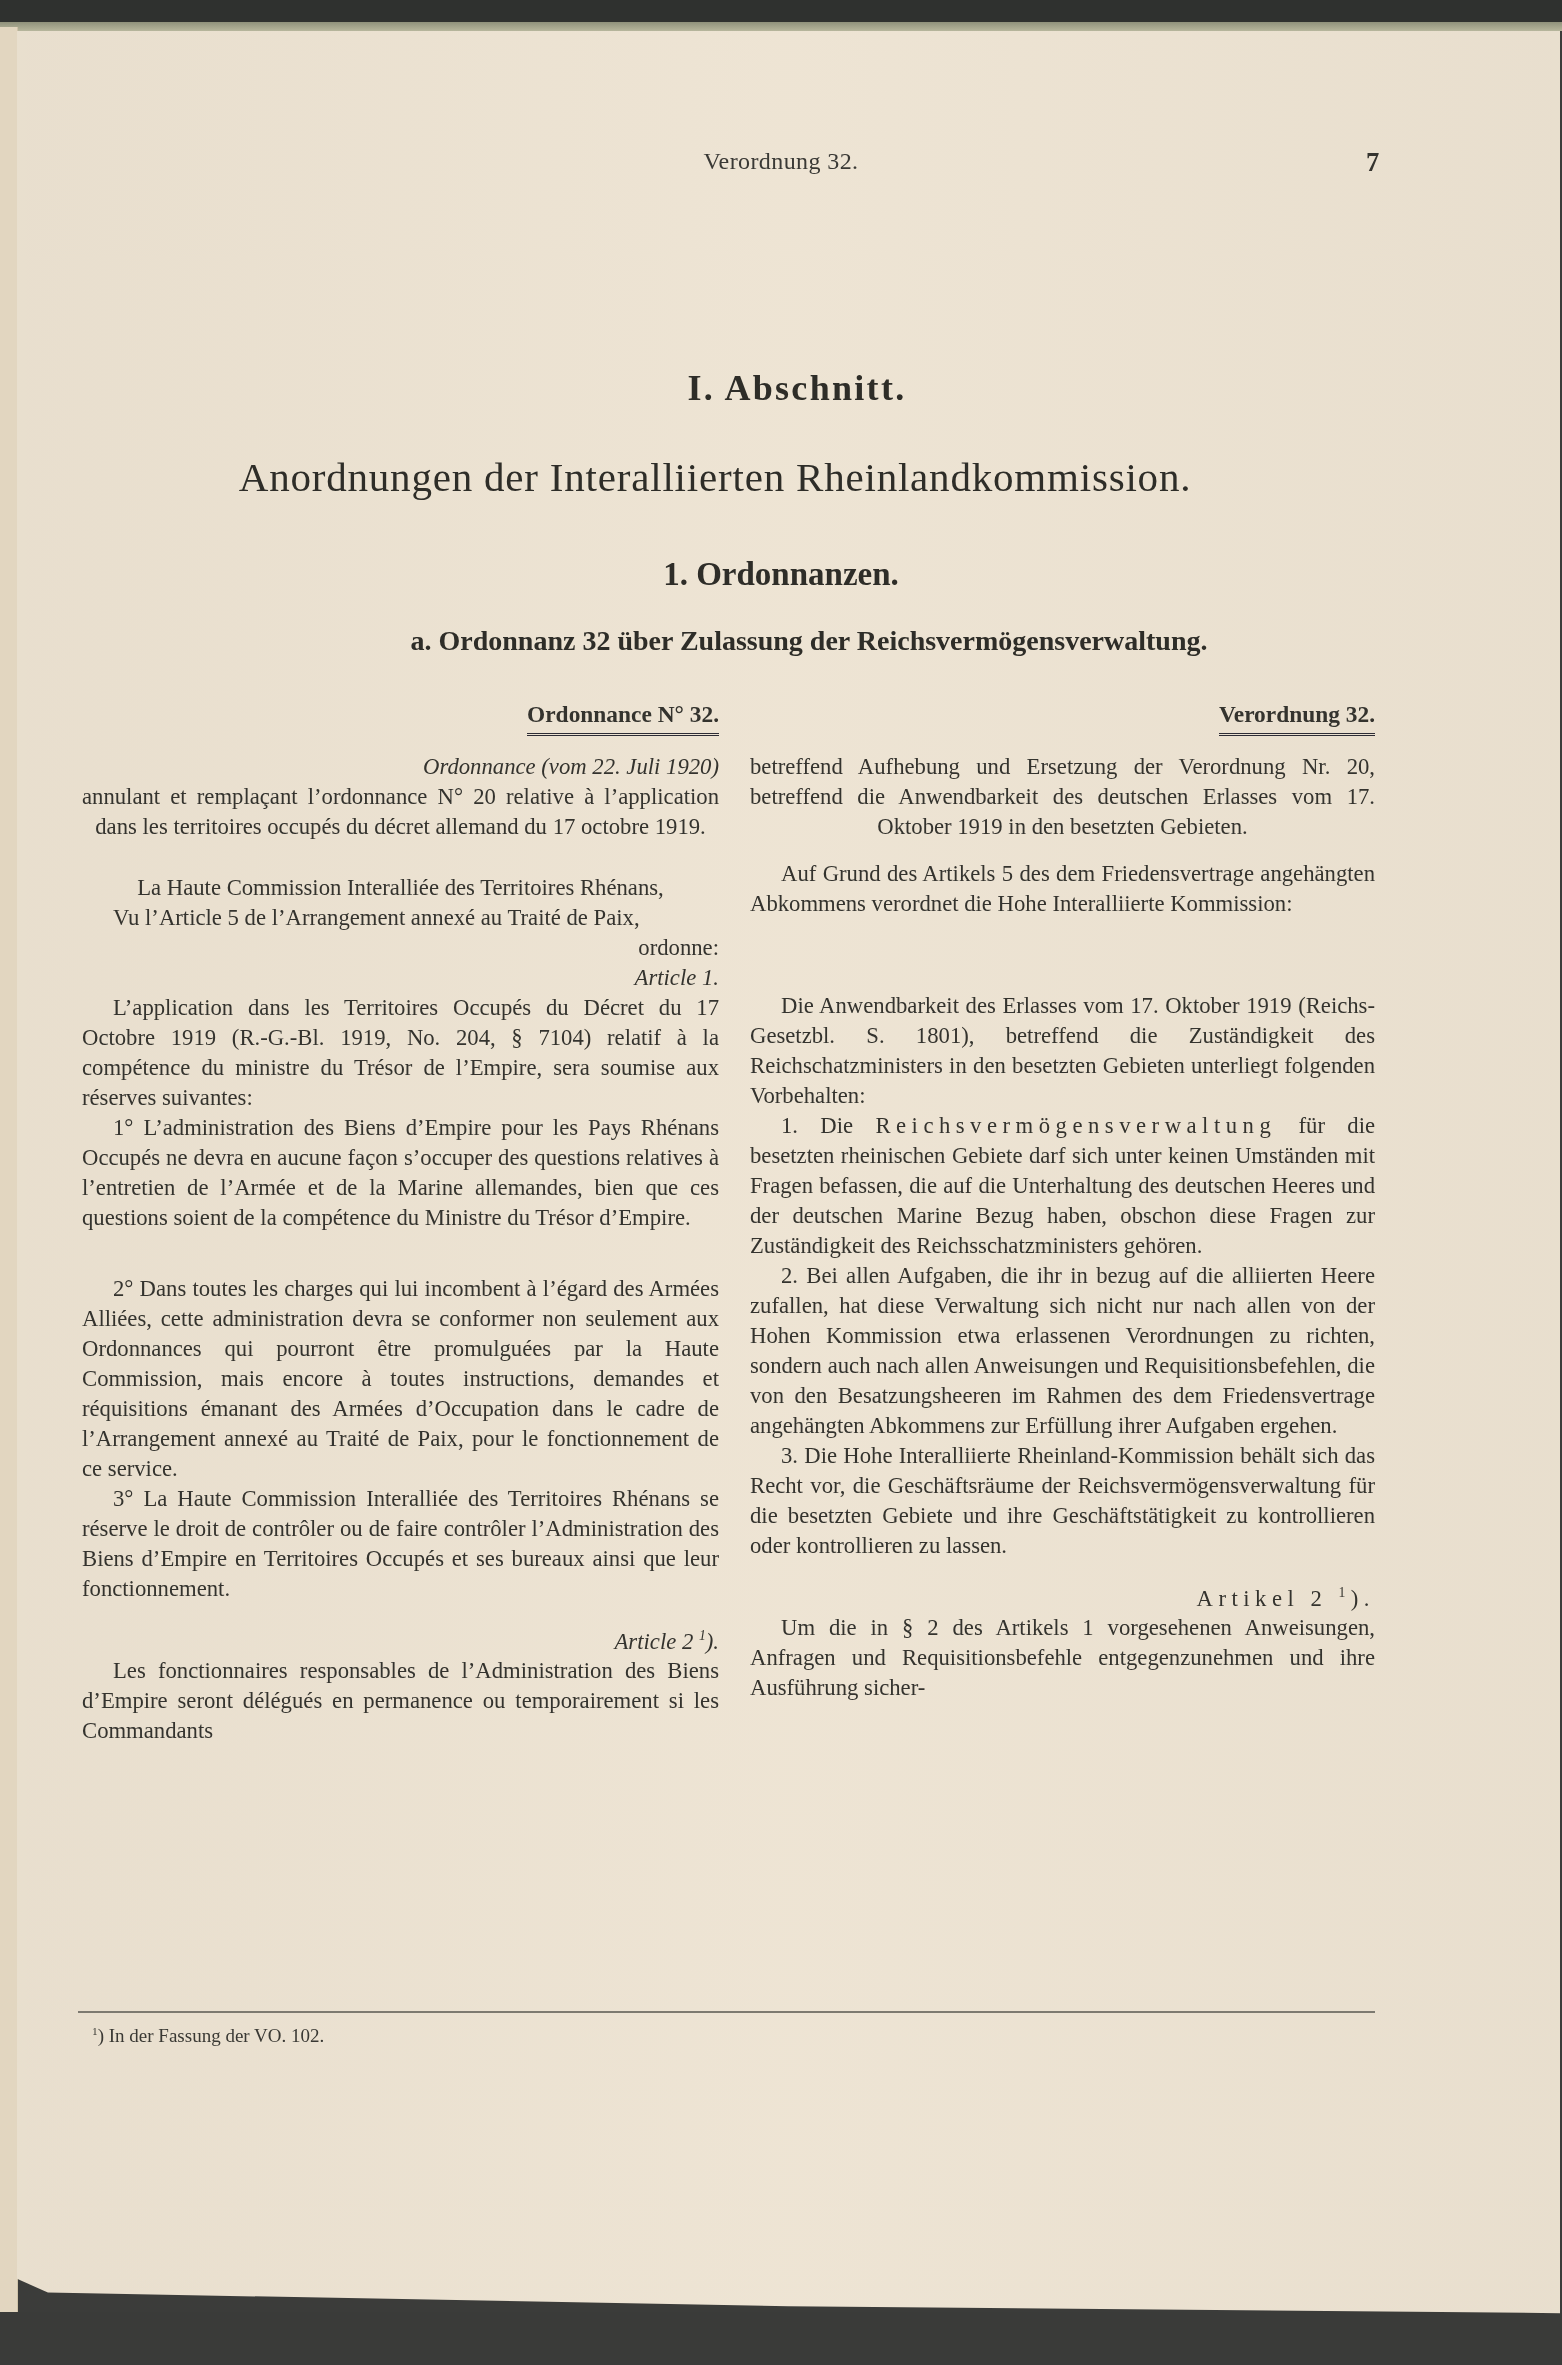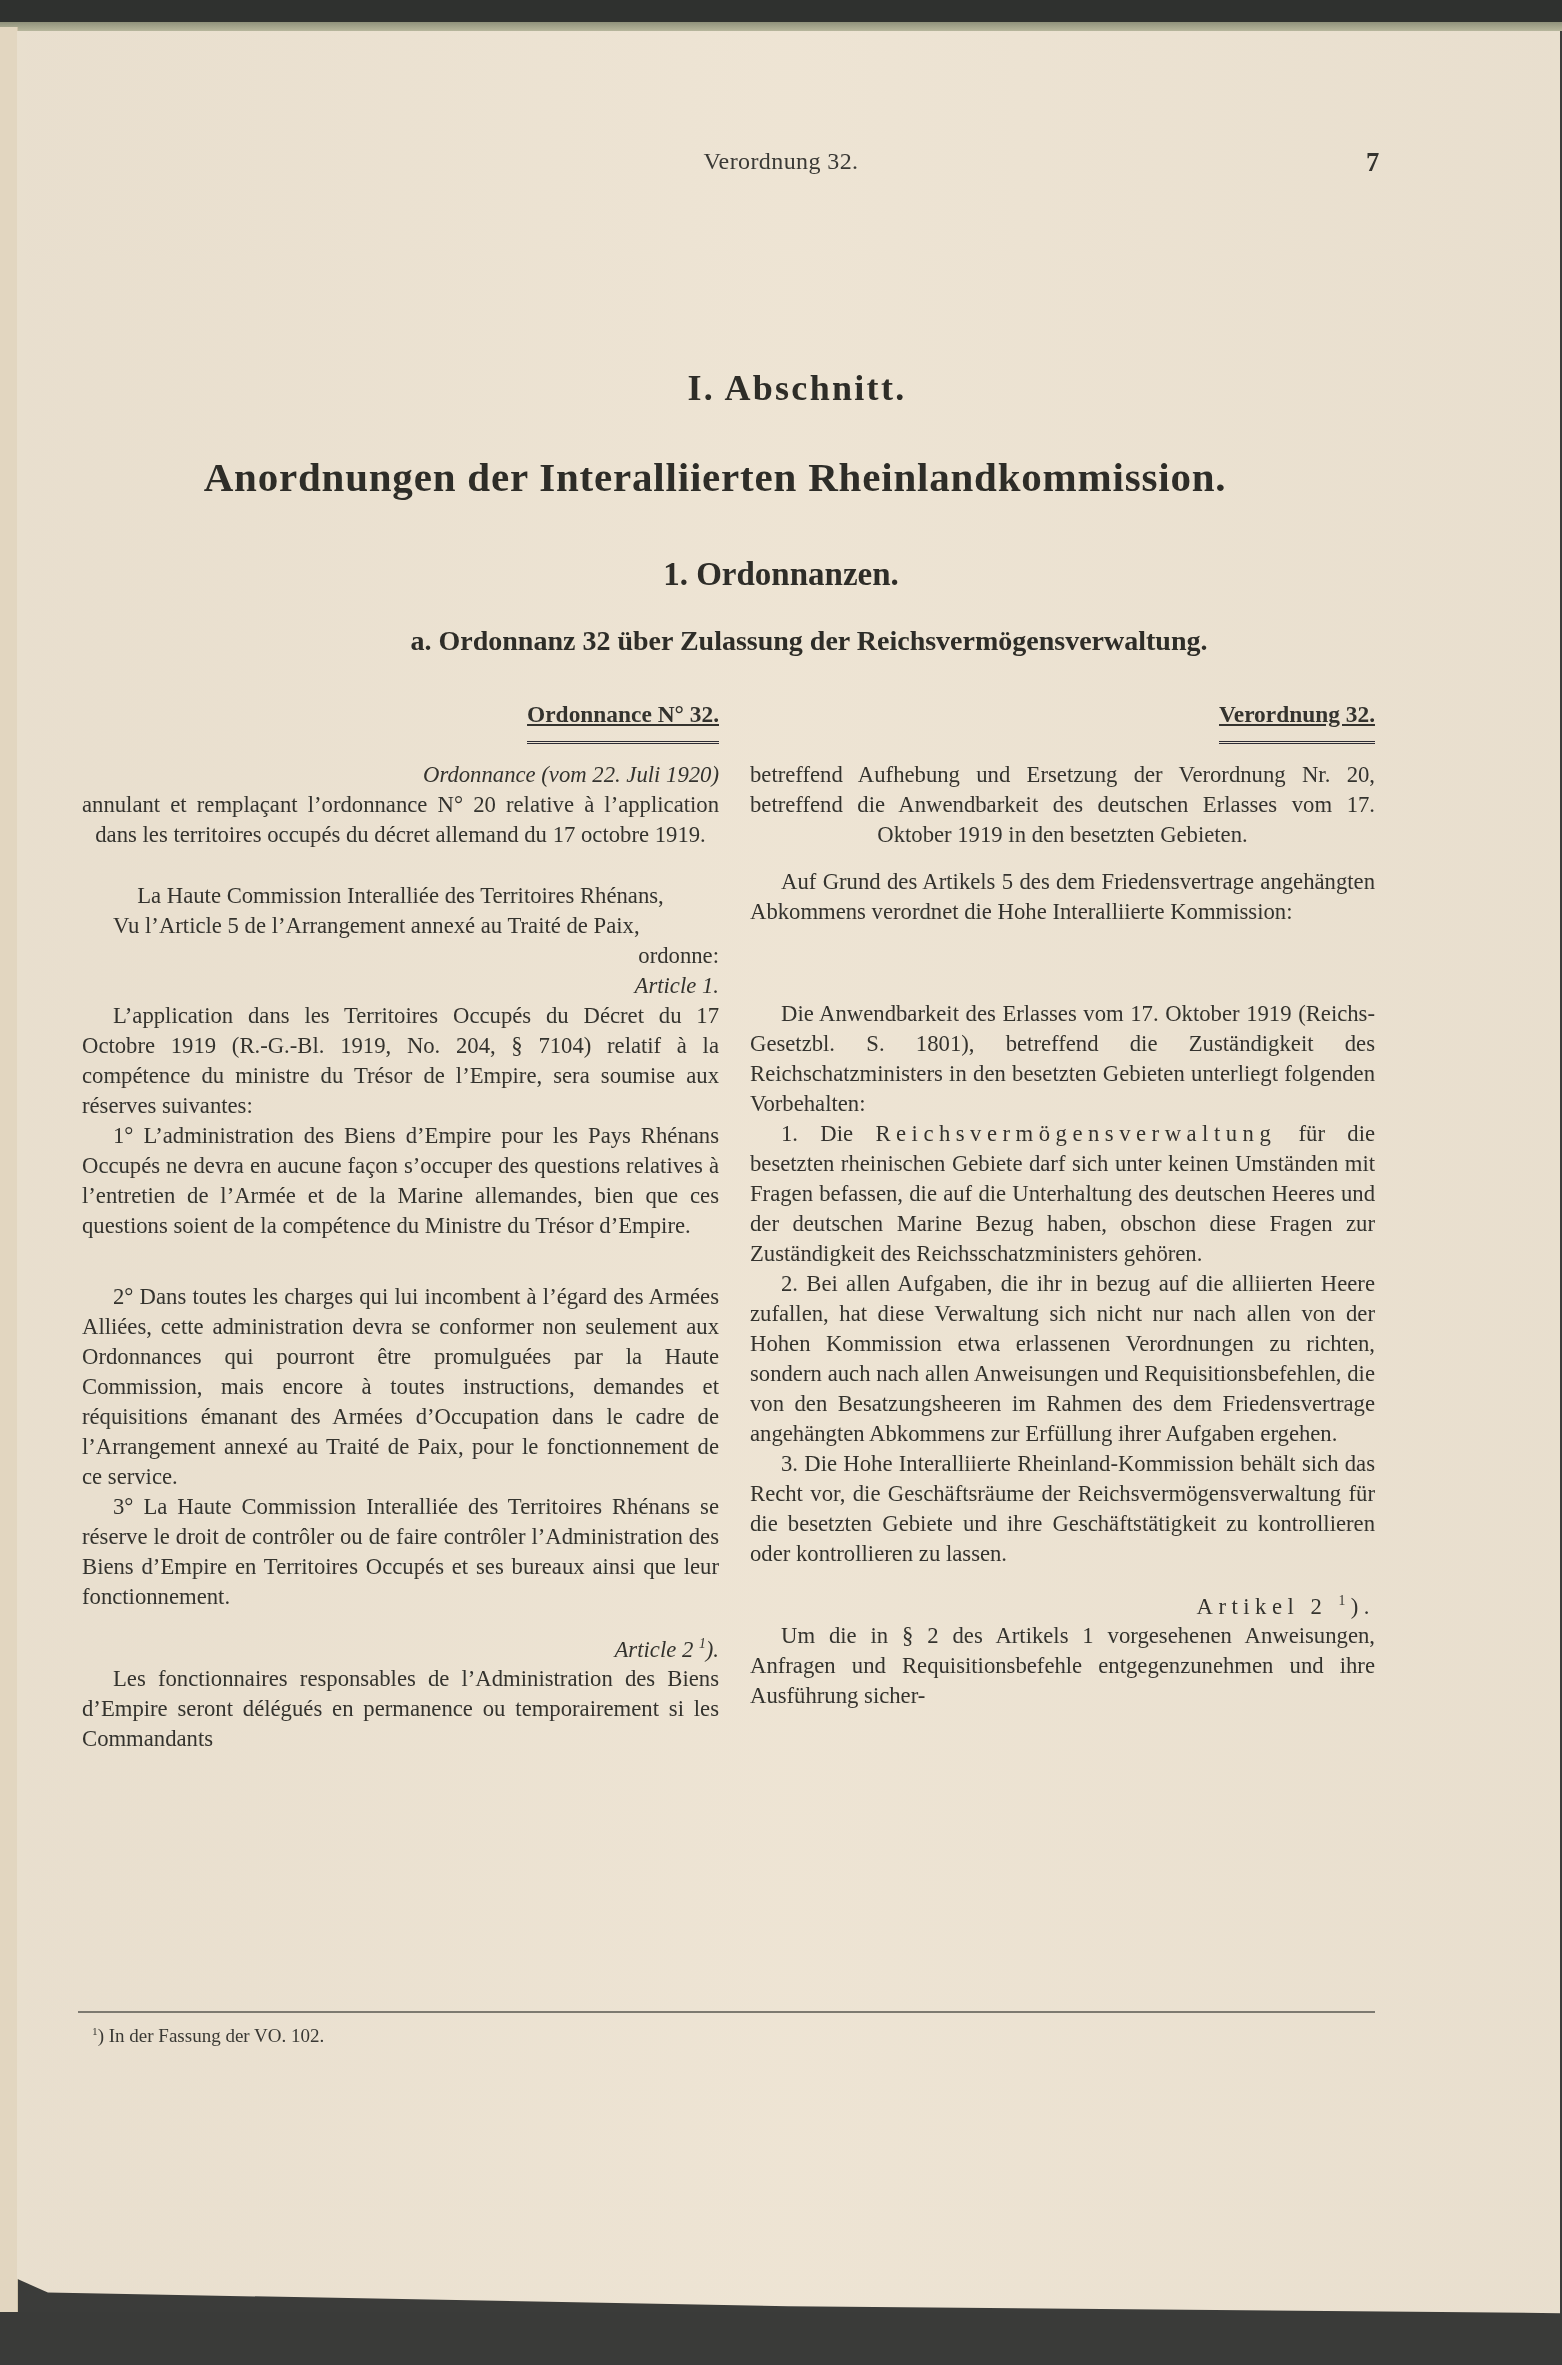--- a/index.html
+++ b/index.html
@@ -38,41 +38,41 @@
   }
   .page-number {
     position: absolute; top: 147px; left: 1366px; font-size: 26.6px; font-weight: bold; color: #35342f;
   }
   .section-title {
     position: absolute; top: 367px; left: 16px; width: 1562px; text-align: center;
     font-size: 36px; font-weight: bold; letter-spacing: 2.3px; color: #2e2d28;
   }
   .part-title {
     position: absolute; top: 453px; left: 0; width: 1430px; text-align: center;
-    font-size: 41px; font-weight: bold; letter-spacing: 0.8px; color: #2e2d28;
+    font-size: 41px; font-weight: normal; letter-spacing: 0.8px; color: #2e2d28;
   }
   .sub-title {
     position: absolute; top: 556px; left: 0; width: 1562px; text-align: center;
     font-size: 33px; font-weight: bold; color: #2e2d28;
   }
   .sub-sub-title {
     position: absolute; top: 625px; left: 0; width: 1562px; text-align: center;
     font-size: 28px; font-weight: bold; color: #2e2d28; padding-left: 28px;
   }
   .col {
     position: absolute; top: 699px; font-size: 22.7px; line-height: 30px;
     text-align: justify; color: #34332e;
   }
   .col-left { left: 82px; width: 637px; }
   .col-right { left: 750px; width: 625px; }
   .col-head {
     text-align: right; font-weight: bold; font-size: 23.4px; margin-bottom: 15.6px;
   }
   .col-head span {
-    display: inline-block; border-bottom: 3.1px double #2d2c35; padding-bottom: 12px; text-decoration: underline;
+    display: inline-block; border-bottom: 3.1px double #2d2c35; padding-bottom: 4px;
   }
   .center { text-align: right; }
   .italic { font-style: italic; }
   .spaced { letter-spacing: 5.5px; }
   .indent { text-indent: 31px; }
   p { margin: 0; }
   .gap-s { height: 17px; }
   .gap-m { height: 31px; }
   .gap-l { height: 41px; }
   .footnote-rule {

